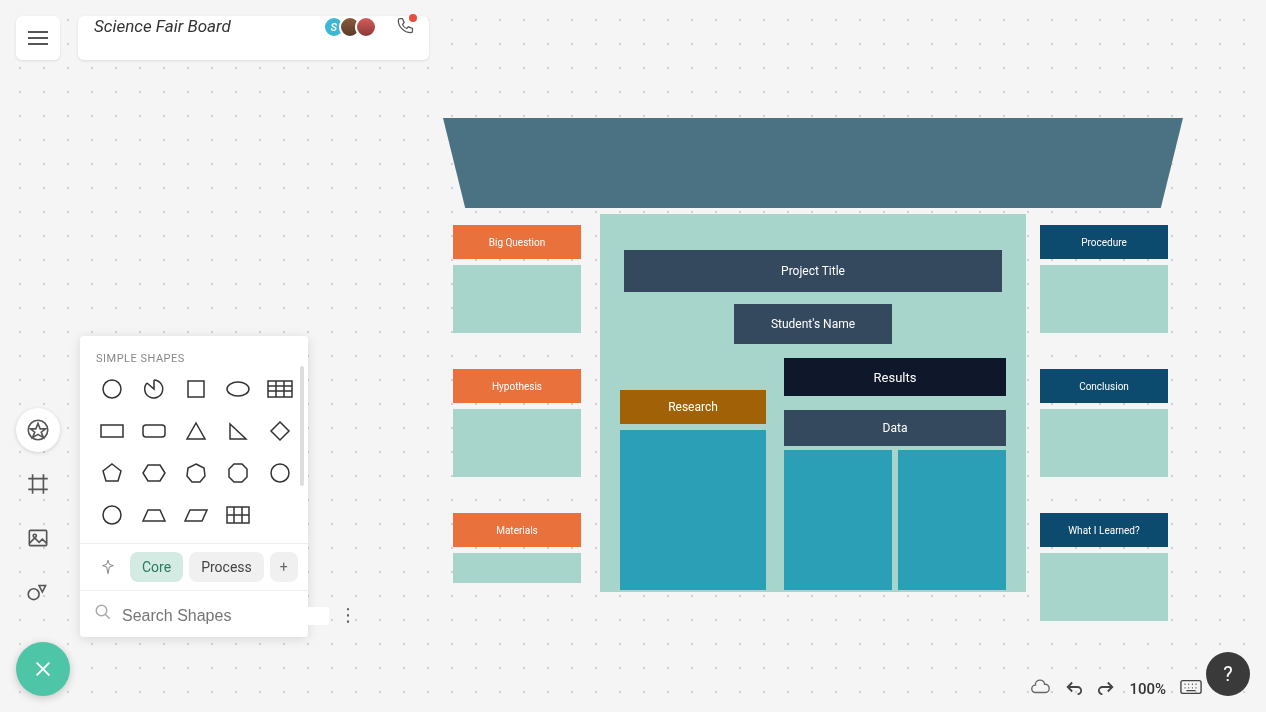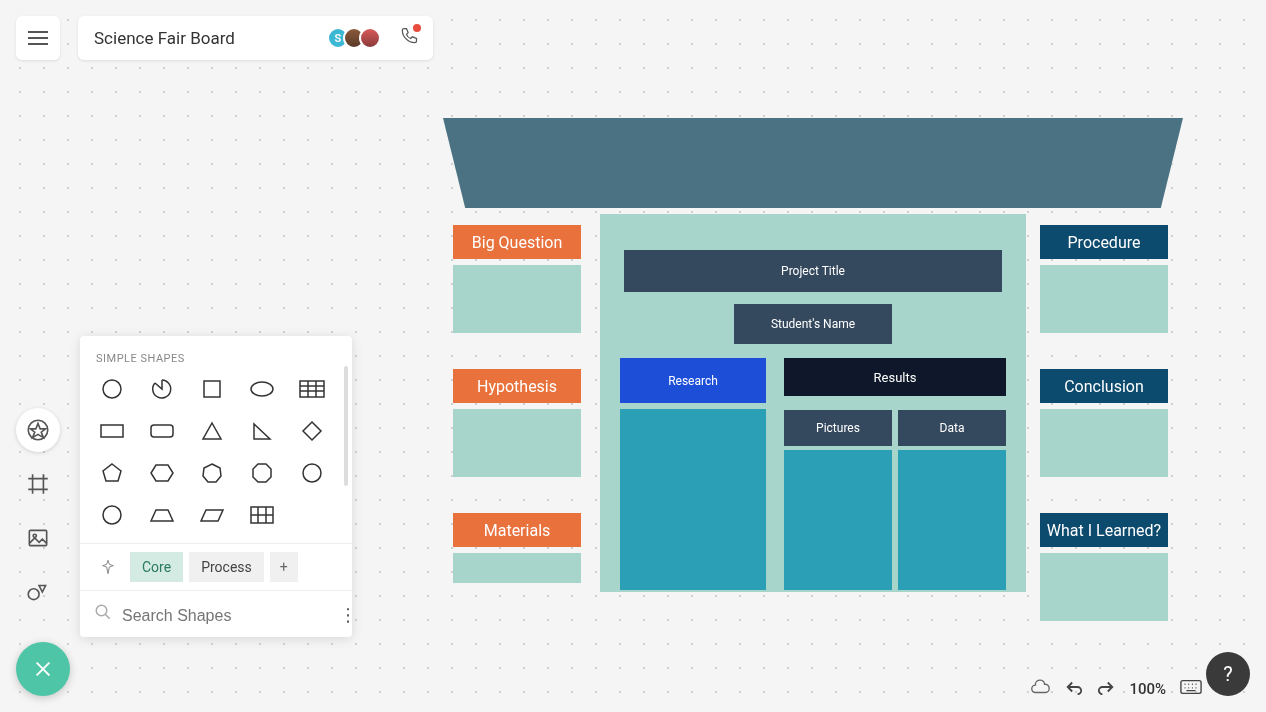--- a/index.html
+++ b/index.html
@@ -36,23 +36,24 @@
 .menu-btn span::before, .menu-btn span::after { content: ""; position: absolute; }
 .menu-btn span::before { top: -6px; } .menu-btn span::after { top: 6px; }
 
 .title-bar {
   position: absolute;
   top: 16px; left: 78px;
   height: 44px;
   background: #fff;
   border-radius: 6px;
   box-shadow: 0 1px 3px rgba(0,0,0,0.1);
-  display: flex; align-items: center;
+  display: flex; align-items: flex-start;
   padding: 0 14px 0 16px;
   gap: 12px;
+  font-style: italic;
 }
 .title-bar .title { font-size: 17px; color: #333; margin-right: 80px; }
 .avatars { display: flex; }
 .avatar {
   width: 22px; height: 22px; border-radius: 50%;
   margin-left: -6px; border: 2px solid #fff;
 }
 .avatar:first-child { margin-left: 0; }
 .av1 { background: #3db8d4; display:flex;align-items:center;justify-content:center;color:#fff;font-size:11px;font-weight:600;}
 .av2 { background: linear-gradient(#8b5a3c, #5a3a28); }
@@ -87,21 +88,21 @@
 .close-fab::before, .close-fab::after {
   content: ""; position: absolute; width: 18px; height: 2px; background: #fff;
 }
 .close-fab::before { transform: rotate(45deg); }
 .close-fab::after { transform: rotate(-45deg); }
 
 
 .shapes-panel {
   position: absolute;
   left: 80px; top: 336px;
-  width: 272px;
+  width: 228px;
   background: #fff;
   border-radius: 4px;
   box-shadow: 0 2px 12px rgba(0,0,0,0.12);
   padding-top: 16px;
 }
 .shapes-panel .sec-label {
   font-size: 11px; letter-spacing: 0.5px; color: #888;
   padding: 0 16px 10px;
 }
 .shape-grid {
@@ -115,21 +116,21 @@
   cursor: pointer;
 }
 .shape-cell svg { stroke: #333; fill: none; stroke-width: 1.5; }
 .scroll-ind { position:absolute; right:4px; top:30px; width:4px; height:120px; background:#ddd; border-radius:2px;}
 
 .tab-row {
   display: flex; gap: 6px; padding: 8px 12px;
   border-top: 1px solid #eee;
 }
 .tab-row .tbtn {
-  padding: 7px 12px; border-radius: 0; font-size: 14px;
+  padding: 7px 12px; border-radius: 8px; font-size: 14px;
   background: #f0f0f0; color: #444; cursor: pointer;
   display:flex;align-items:center;justify-content:center;
 }
 .tab-row .tbtn.pin { background: transparent; padding: 7px 8px;}
 .tab-row .tbtn.active { background: #d4ebe3; color: #2a7a5f; }
 .tab-row .tbtn.plus { background: #f0f0f0; padding: 7px 10px; color:#666;}
 .search-row {
   display: flex; align-items: flex-end; padding: 12px 14px; gap: 10px;
   border-top: 1px solid #eee;
 }
@@ -144,21 +145,21 @@
   position: absolute;
   left: 443px; top: 118px;
   width: 740px; height: 90px;
   background: #4a7282;
   clip-path: polygon(0 0, 100% 0, 97% 100%, 3% 100%);
 }
 .board-left { position: absolute; left: 453px; top: 225px; width: 128px; }
 .board-right { position: absolute; left: 1040px; top: 225px; width: 128px; }
 .side-block { margin-bottom: 36px; }
 .side-head {
-  height: 34px; color: #fff; font-size: 16px;
+  height: 34px; color: #fff; font-size: 10px;
   display: flex; align-items: center; justify-content: center;
 }
 .orange { background: #e8713c; }
 .amber { background: #0c4a6e; }
 .side-body { height: 68px; background: #a8d5cb; margin-top: 6px; }
 .board-left .side-block:last-child .side-body { height: 30px;}
 
 .board-center {
   position: absolute;
   left: 600px; top: 214px;
@@ -171,21 +172,21 @@
   display:flex;align-items:center;justify-content:center; margin: 16px 4px 12px;
 }
 .c-name {
   height: 40px; width: 158px; margin: 0 auto 14px;
   background: #35495e; color: #fff; font-size: 12px;
   display:flex;align-items:center;justify-content:center;
 }
 .c-cols { display: flex; gap: 18px; height: 232px;}
 .c-col-l { flex: 0 0 146px; display:flex;flex-direction:column;}
 .c-col-r { flex: 1; display:flex;flex-direction:column;}
-.c-research-h { height: 45px; background:#1d4ed8;color:#fff;font-size:12px;display:flex;align-items:center;justify-content:center;}
+.c-research-h { height: 34px; background:#a16207;color:#fff;font-size:12px;display:flex;align-items:center;justify-content:center;margin-top:32px;}
 .c-research-b { flex:1; background:#2a9fb5; margin-top:6px;}
 .c-results-h { height:38px;background:#0f172a;color:#fff;font-size:13px;display:flex;align-items:center;justify-content:center;}
 .c-row2 { display:flex; gap:6px; margin-top:14px;}
 .c-row2 > div { flex:1; }
 .c-pic-h,.c-data-h { height:36px;background:#35495e;color:#fff;font-size:12px;display:flex;align-items:center;justify-content:center;}
 .c-row3 { display:flex; gap:6px; flex:1; margin-top:4px;}
 .c-row3 > div { flex:1; background:#2a9fb5;}
 
 
 .br-controls {
@@ -398,23 +399,20 @@
   <div class="c-title">Project Title</div>
   <div class="c-name">Student's Name</div>
   <div class="c-cols">
     <div class="c-col-l">
       <div class="c-research-h">Research</div>
       <div class="c-research-b"></div>
     </div>
     <div class="c-col-r">
       <div class="c-results-h">Results</div>
       <div class="c-row2">
-        <div>
-            <div class="c-pic-h">Pictures</div>
-          </div>
         <div>
             <div class="c-data-h">Data</div>
           </div>
       </div>
       <div class="c-row3">
         <div></div>
         <div></div>
       </div>
     </div>
   </div>

